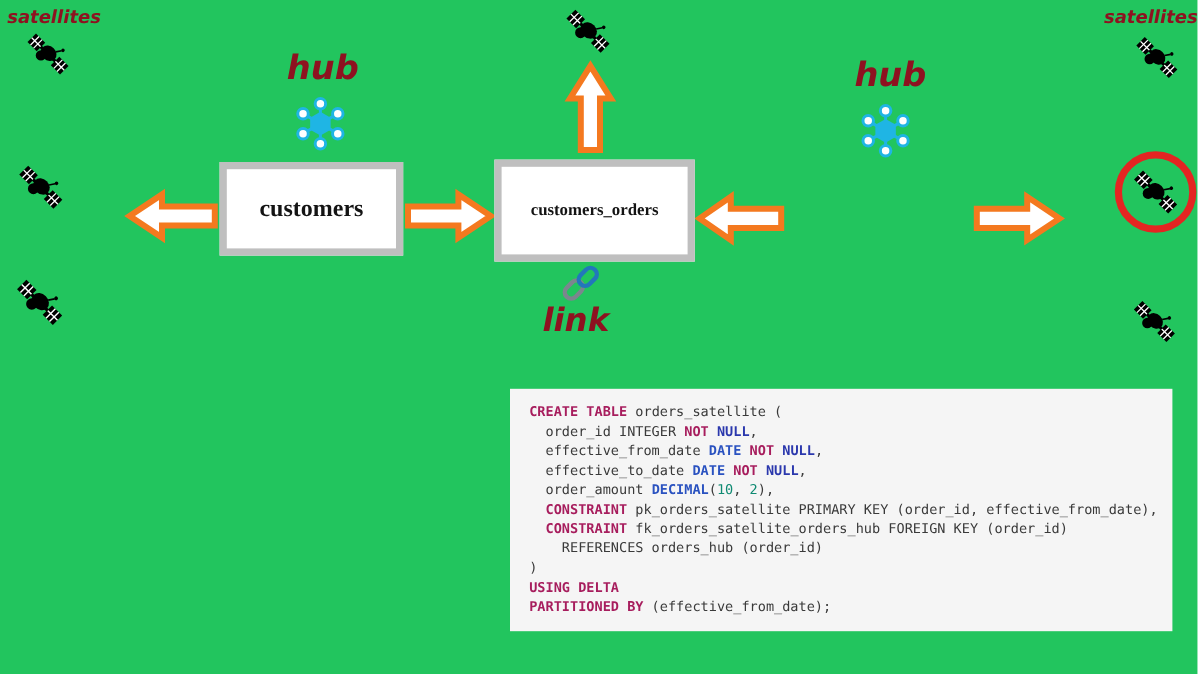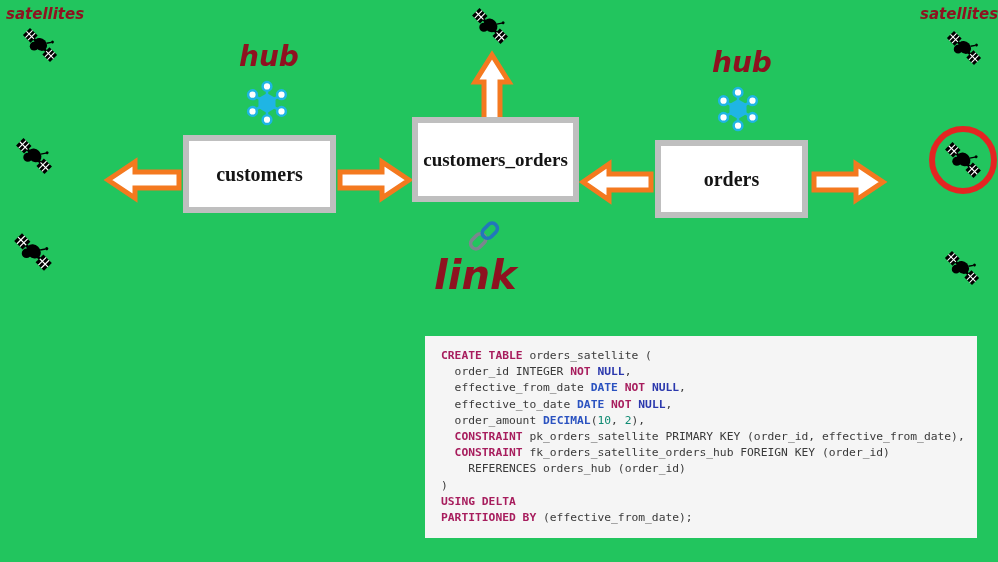--- a/index.html
+++ b/index.html
@@ -9,30 +9,30 @@
   }
   .stage * { box-sizing:border-box; }
 
   
   .box {
     position:absolute; background:#fff; border:6px solid #bfbfbf;
     display:flex; align-items:center; justify-content:center;
     font-weight:bold; color:#141414; letter-spacing:0;font-family:Liberation Serif, serif;
   }
   .box-customers { left:183px; top:135px; width:153px; height:78px; font-size:20px; }
-  .box-co       { left:412px; top:117px; width:167px; height:85px; font-size:19px; }
+  .box-co       { left:412px; top:133px; width:167px; height:85px; font-size:14px; }
   .box-orders   { left:655px; top:140px; width:153px; height:78px; font-size:20px; }
 
   
   .dlabel { position:absolute; font-style:italic; font-weight:bold; color:var(--maroon,#8e1220); white-space:nowrap; }
   .lbl-sats-left  { left:6px;   top:5px;  font-size:15px; }
   .lbl-sats-right { left:920px; top:5px;  font-size:15px; }
   .lbl-hub-left   { left:239px; top:40px; font-size:28px; }
   .lbl-hub-right  { left:712px; top:46px; font-size:28px; }
-  .lbl-link       { left:434px; top:252px; font-size:40px; }
+  .lbl-link       { left:452px; top:252px; font-size:27px; }
 
   
   .sat { position:absolute; color:#000; }
   .s-l1 { left:20px;  top:25px;  width:40px; height:40px; }
   .s-l2 { left:13px;  top:135px; width:42px; height:42px; }
   .s-l3 { left:11px;  top:230px; width:44px; height:44px; }
   .s-top{ left:469px; top:5px;   width:42px; height:42px; }
   .s-r1 { left:944px; top:28px;  width:40px; height:40px; }
   .s-rc { left:942px; top:139px; width:42px; height:42px; }
   .s-r3 { left:942px; top:248px; width:40px; height:40px; }
@@ -54,21 +54,21 @@
   .arrow { position:absolute; overflow:visible; }
   .arrow-shape { fill:#fff; stroke:var(--orange,#f4791f); stroke-width:5; stroke-linejoin:miter; }
   .a-left-out { left:104px; top:158px; width:78px; height:44px; }
   .a-c-co     { left:337px; top:158px; width:76px; height:44px; }
   .a-up       { left:471px; top:51px;  width:42px; height:77px; }
   .a-o-co     { left:580px; top:160px; width:74px; height:44px; }
   .a-out-r    { left:811px; top:160px; width:76px; height:44px; }
 
   
   .code {
-    position:absolute; left:425px; top:336px; width:552px; min-height:196px;
+    position:absolute; left:425px; top:324px; width:552px; min-height:196px;
     background:var(--code-bg,#f5f5f5); padding:12px 16px;
     font-family:"DejaVu Sans Mono", monospace; font-size:11.3px; line-height:16.2px;
     color:var(--code-fg,#3a3a3a); white-space:pre;
   }
   .code-line { white-space:pre; }
   .tok-kw  { color:var(--code-kw,#a71d5d); font-weight:bold; }
   .tok-ty  { color:var(--code-ty,#2a52c0); font-weight:bold;margin-top:24px; }
   .tok-nul { color:var(--code-null,#2b38ad);font-weight:bold; }
   .tok-num { color:var(--code-num,#0e8a72);text-align:center; }
 </style>
@@ -163,23 +163,20 @@
   <svg class="arrow a-out-r" viewBox="0 0 76 44">
     <polygon class="arrow-shape" points="3,14 45,14 45,4 72,22 45,40 45,30 3,30"></polygon>
   </svg>
 
   <div class="box box-customers">
     <span>customers</span>
   </div>
   <div class="box box-co">
     <span>customers_orders</span>
   </div>
-  <div class="box box-orders">
-    <span>orders</span>
-  </div>
 
   <svg class="link-icon" viewBox="0 0 36 36">
       <use href="#sym-link"></use>
     </svg>
   <div class="dlabel lbl-link">link</div>
 
   <div class="code"><div class="code-line"><span class="tok-kw">CREATE TABLE</span><span> orders_satellite (</span></div><div class="code-line"><span>  order_id INTEGER </span><span class="tok-kw">NOT</span><span> </span><span class="tok-nul">NULL</span><span>,</span></div><div class="code-line"><span>  effective_from_date </span><span class="tok-ty">DATE</span><span> </span><span class="tok-kw">NOT</span><span> </span><span class="tok-nul">NULL</span><span>,</span></div><div class="code-line"><span>  effective_to_date </span><span class="tok-ty">DATE</span><span> </span><span class="tok-kw">NOT</span><span> </span><span class="tok-nul">NULL</span><span>,</span></div><div class="code-line"><span>  order_amount </span><span class="tok-ty">DECIMAL</span><span>(</span><span class="tok-num">10</span><span>, </span><span class="tok-num">2</span><span>),</span></div><div class="code-line"><span>  </span><span class="tok-kw">CONSTRAINT</span><span> pk_orders_satellite PRIMARY KEY (order_id, effective_from_date),</span></div><div class="code-line"><span>  </span><span class="tok-kw">CONSTRAINT</span><span> fk_orders_satellite_orders_hub FOREIGN KEY (order_id)</span></div><div class="code-line"><span>    REFERENCES orders_hub (order_id)</span></div><div class="code-line"><span>)</span></div><div class="code-line"><span class="tok-kw">USING DELTA</span></div><div class="code-line"><span class="tok-kw">PARTITIONED BY</span><span> (effective_from_date);</span></div></div>
 
 </div>
 

